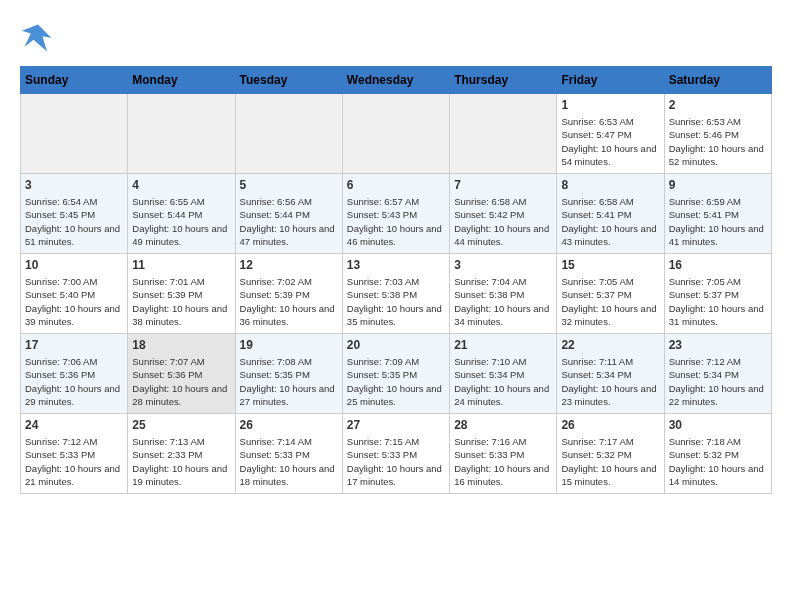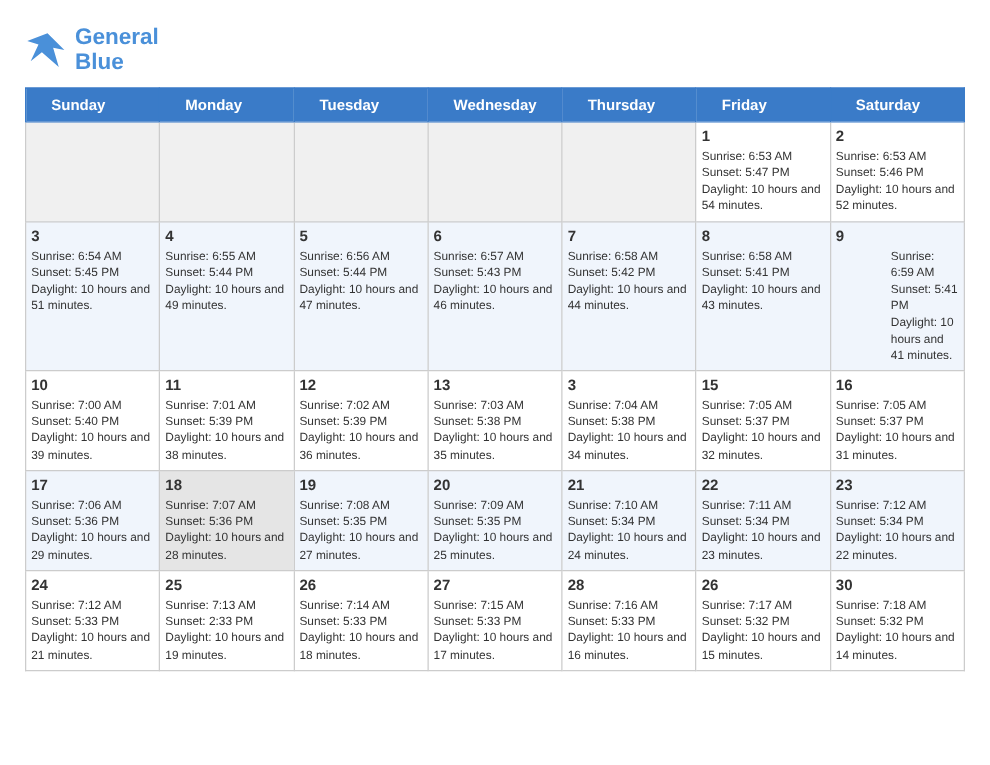--- a/index.html
+++ b/index.html
@@ -46,24 +46,24 @@
       font-size: 14px;
       color: #555;
     }
     table {
       width: 100%;
       border-collapse: collapse;
       table-layout: fixed;
     }
     th {
       background: #3a7bc8;
-      color: #ffffff;
+      color: #000000;
       font-size: 12px;
       font-weight: bold;
-      padding: 6px 20px;
+      padding: 6px 4px;
       text-align: left;
       border: 1px solid #3a7bc8;
     }
     td {
       border: 1px solid #ccc;
       vertical-align: top;
       padding: 4px;
       font-size: 10px;
       color: #333;
       height: 80px;
@@ -87,24 +87,20 @@
     }
   </style>
 </head>
 <body>
 
 <div class="header">
   <div class="logo">
     <svg class="logo-bird" viewBox="0 0 40 40" xmlns="http://www.w3.org/2000/svg">
       <polygon points="20,5 35,20 25,18 30,35 15,22 5,30 12,15 2,12" fill="#4a90d9"></polygon>
     </svg>
-    <div class="logo-text">
-      <div><span>General</span></div>
-      <div style="color:#4a90d9">Blue</div>
-    </div>
   </div>
   <div class="title-block">
     <div class="month-title"></div>
     <div class="location"></div>
   </div>
 </div>
 
 <table>
   <thead>
     <tr>
@@ -169,21 +165,21 @@
 Daylight: 10 hours and 44 minutes.</div>
         </td>
         <td style="background: rgb(240, 245, 252);">
           <div class="day-num">8</div>
           <div class="cell-text" style="white-space: pre-line;">Sunrise: 6:58 AM
 Sunset: 5:41 PM
 Daylight: 10 hours and 43 minutes.</div>
         </td>
         <td style="background: rgb(240, 245, 252);">
           <div class="day-num">9</div>
-          <div class="cell-text" style="white-space: pre-line; margin-left: 44px;">Sunrise: 6:59 AM
+          <div class="cell-text" style="white-space: pre-line;">Sunrise: 6:59 AM
 Sunset: 5:41 PM
 Daylight: 10 hours and 41 minutes.</div>
         </td>
       </tr>
       <tr>
         <td>
           <div class="day-num">10</div>
           <div class="cell-text" style="white-space: pre-line;">Sunrise: 7:00 AM
 Sunset: 5:40 PM
 Daylight: 10 hours and 39 minutes.</div>

